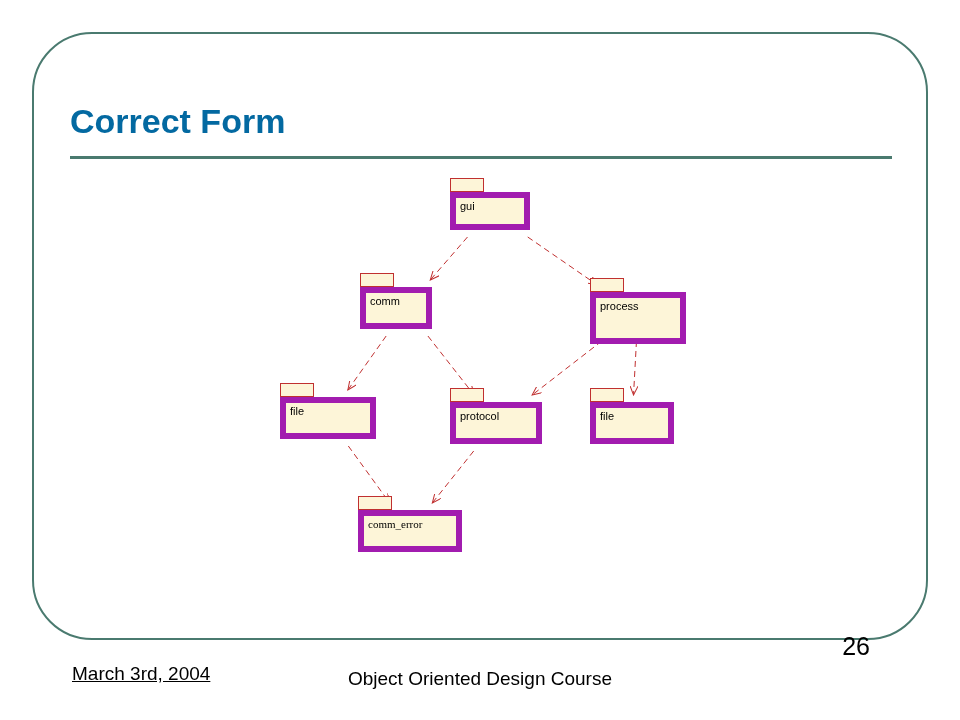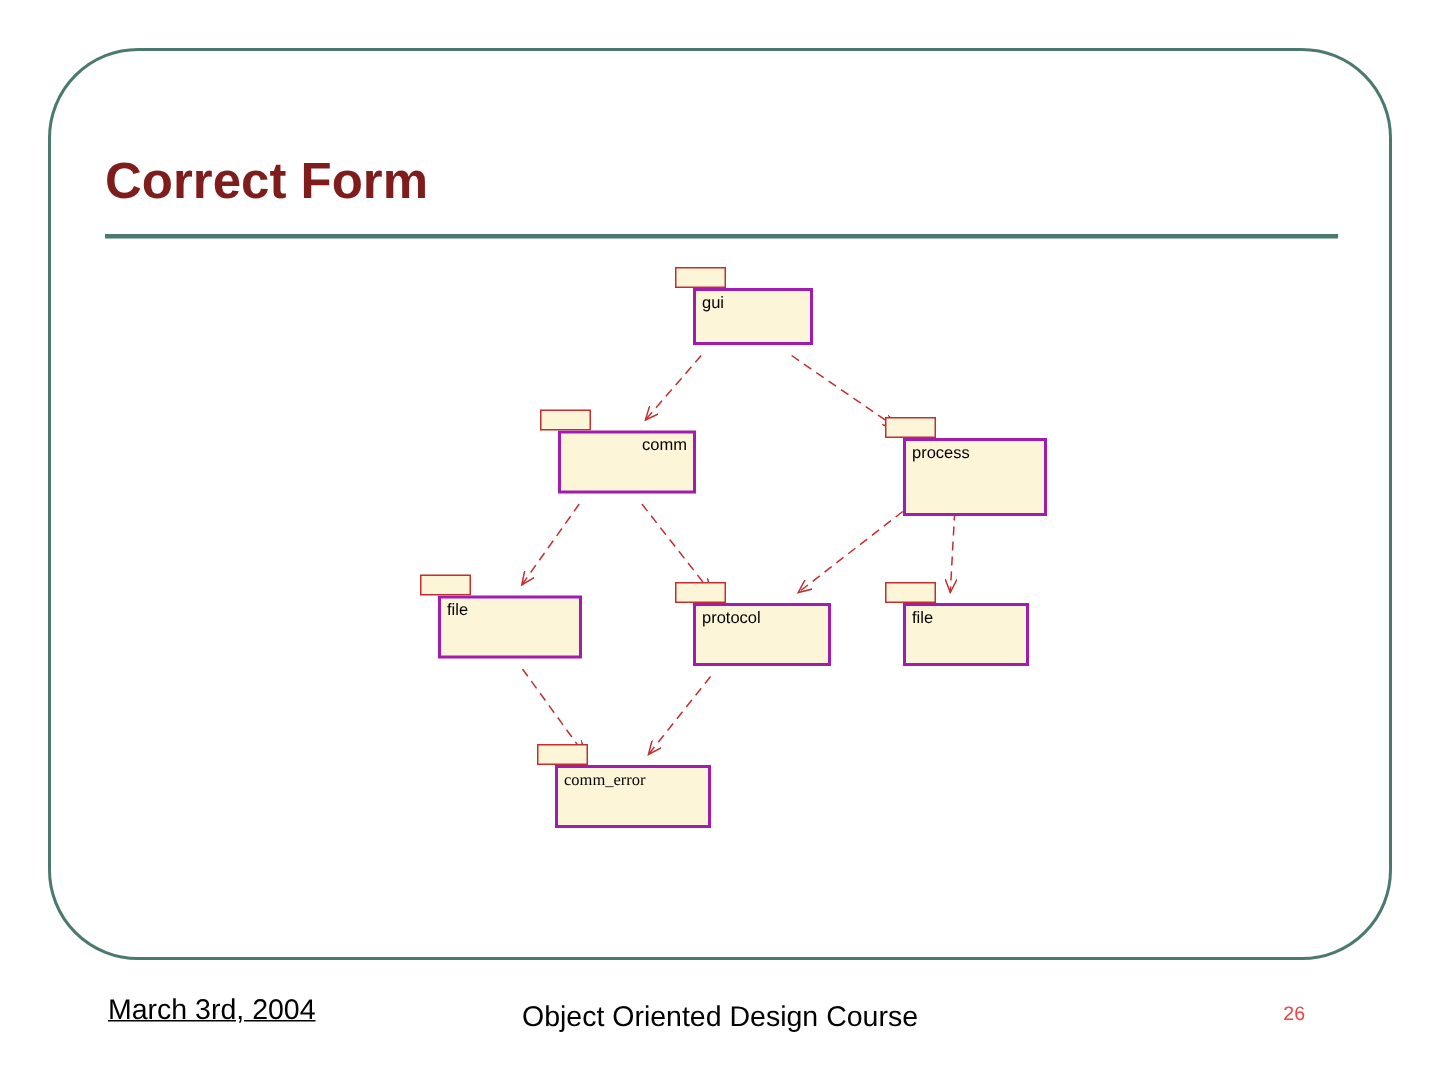--- a/index.html
+++ b/index.html
@@ -18,21 +18,21 @@
       height: 608px;
       border: 2.5px solid #4a7a6f;
       border-radius: 60px;
     }
     .title {
       position: absolute;
       left: 70px;
       top: 102px;
       font-size: 34px;
       font-weight: bold;
-      color: #7f1d1d;
+      color: #0369a1;
       font-family: Verdana, Arial, sans-serif;
     }
     .title-underline {
       position: absolute;
       left: 70px;
       top: 156px;
       width: 822px;
       height: 2.5px;
       background: #4a7a6f;
     }
@@ -49,23 +49,23 @@
       left: 0;
       right: 0;
       top: 668px;
       text-align: center;
       font-size: 19px;
       color: #000;
     }
     .footer-right {
       position: absolute;
       right: 90px;
-      top: 668px;
-      font-size: 13px;
-      color: #ef4444;
+      top: 632px;
+      font-size: 25px;
+      color: #000000;
     }
     .diagram {
       position: absolute;
       left: 280px;
       top: 178px;
       width: 460px;
       height: 400px;
     }
     .pkg {
       position: absolute;
@@ -74,24 +74,24 @@
       position: absolute;
       left: 0;
       top: 0;
       width: 34px;
       height: 14px;
       background: #fdf5d8;
       border: 1px solid #c03030;
     }
     .pkg-body {
       position: absolute;
-      left: 12px;
+      left: 0;
       top: 14px;
       background: #fdf5d8;
-      border: 2px solid #a21caf;
+      border: 6px solid #a21caf;
       font-size: 11px;
       color: #000;
       padding: 2px 4px 0 4px;
     }
     svg.arrows {
       position: absolute;
       left: 0;
       top: 0;
       width: 460px;
       height: 400px;
@@ -124,21 +124,21 @@
         <line x1="193.7037037037037" y1="273" x2="152.2962962962963" y2="325" stroke="#c03030" stroke-width="1" stroke-dasharray="6,4" marker-end="url(#arrowhead)"></line>
       </g>
   </svg>
   <div id="pkg-container">
       <div class="pkg" style="left: 170px; top: 0px;">
         <div class="pkg-tab"></div>
         <div class="pkg-body" style="width: 80px; height: 38px;">gui</div>
       </div>
       <div class="pkg" style="left: 80px; top: 95px;">
         <div class="pkg-tab"></div>
-        <div class="pkg-body" style="width: 92px; height: 42px; text-align: right;">comm</div>
+        <div class="pkg-body" style="width: 72px; height: 42px;">comm</div>
       </div>
       <div class="pkg" style="left: 310px; top: 100px;">
         <div class="pkg-tab"></div>
         <div class="pkg-body" style="width: 96px; height: 52px;">process</div>
       </div>
       <div class="pkg" style="left: 0px; top: 205px;">
         <div class="pkg-tab"></div>
         <div class="pkg-body" style="width: 96px; height: 42px;">file</div>
       </div>
       <div class="pkg" style="left: 170px; top: 210px;">

